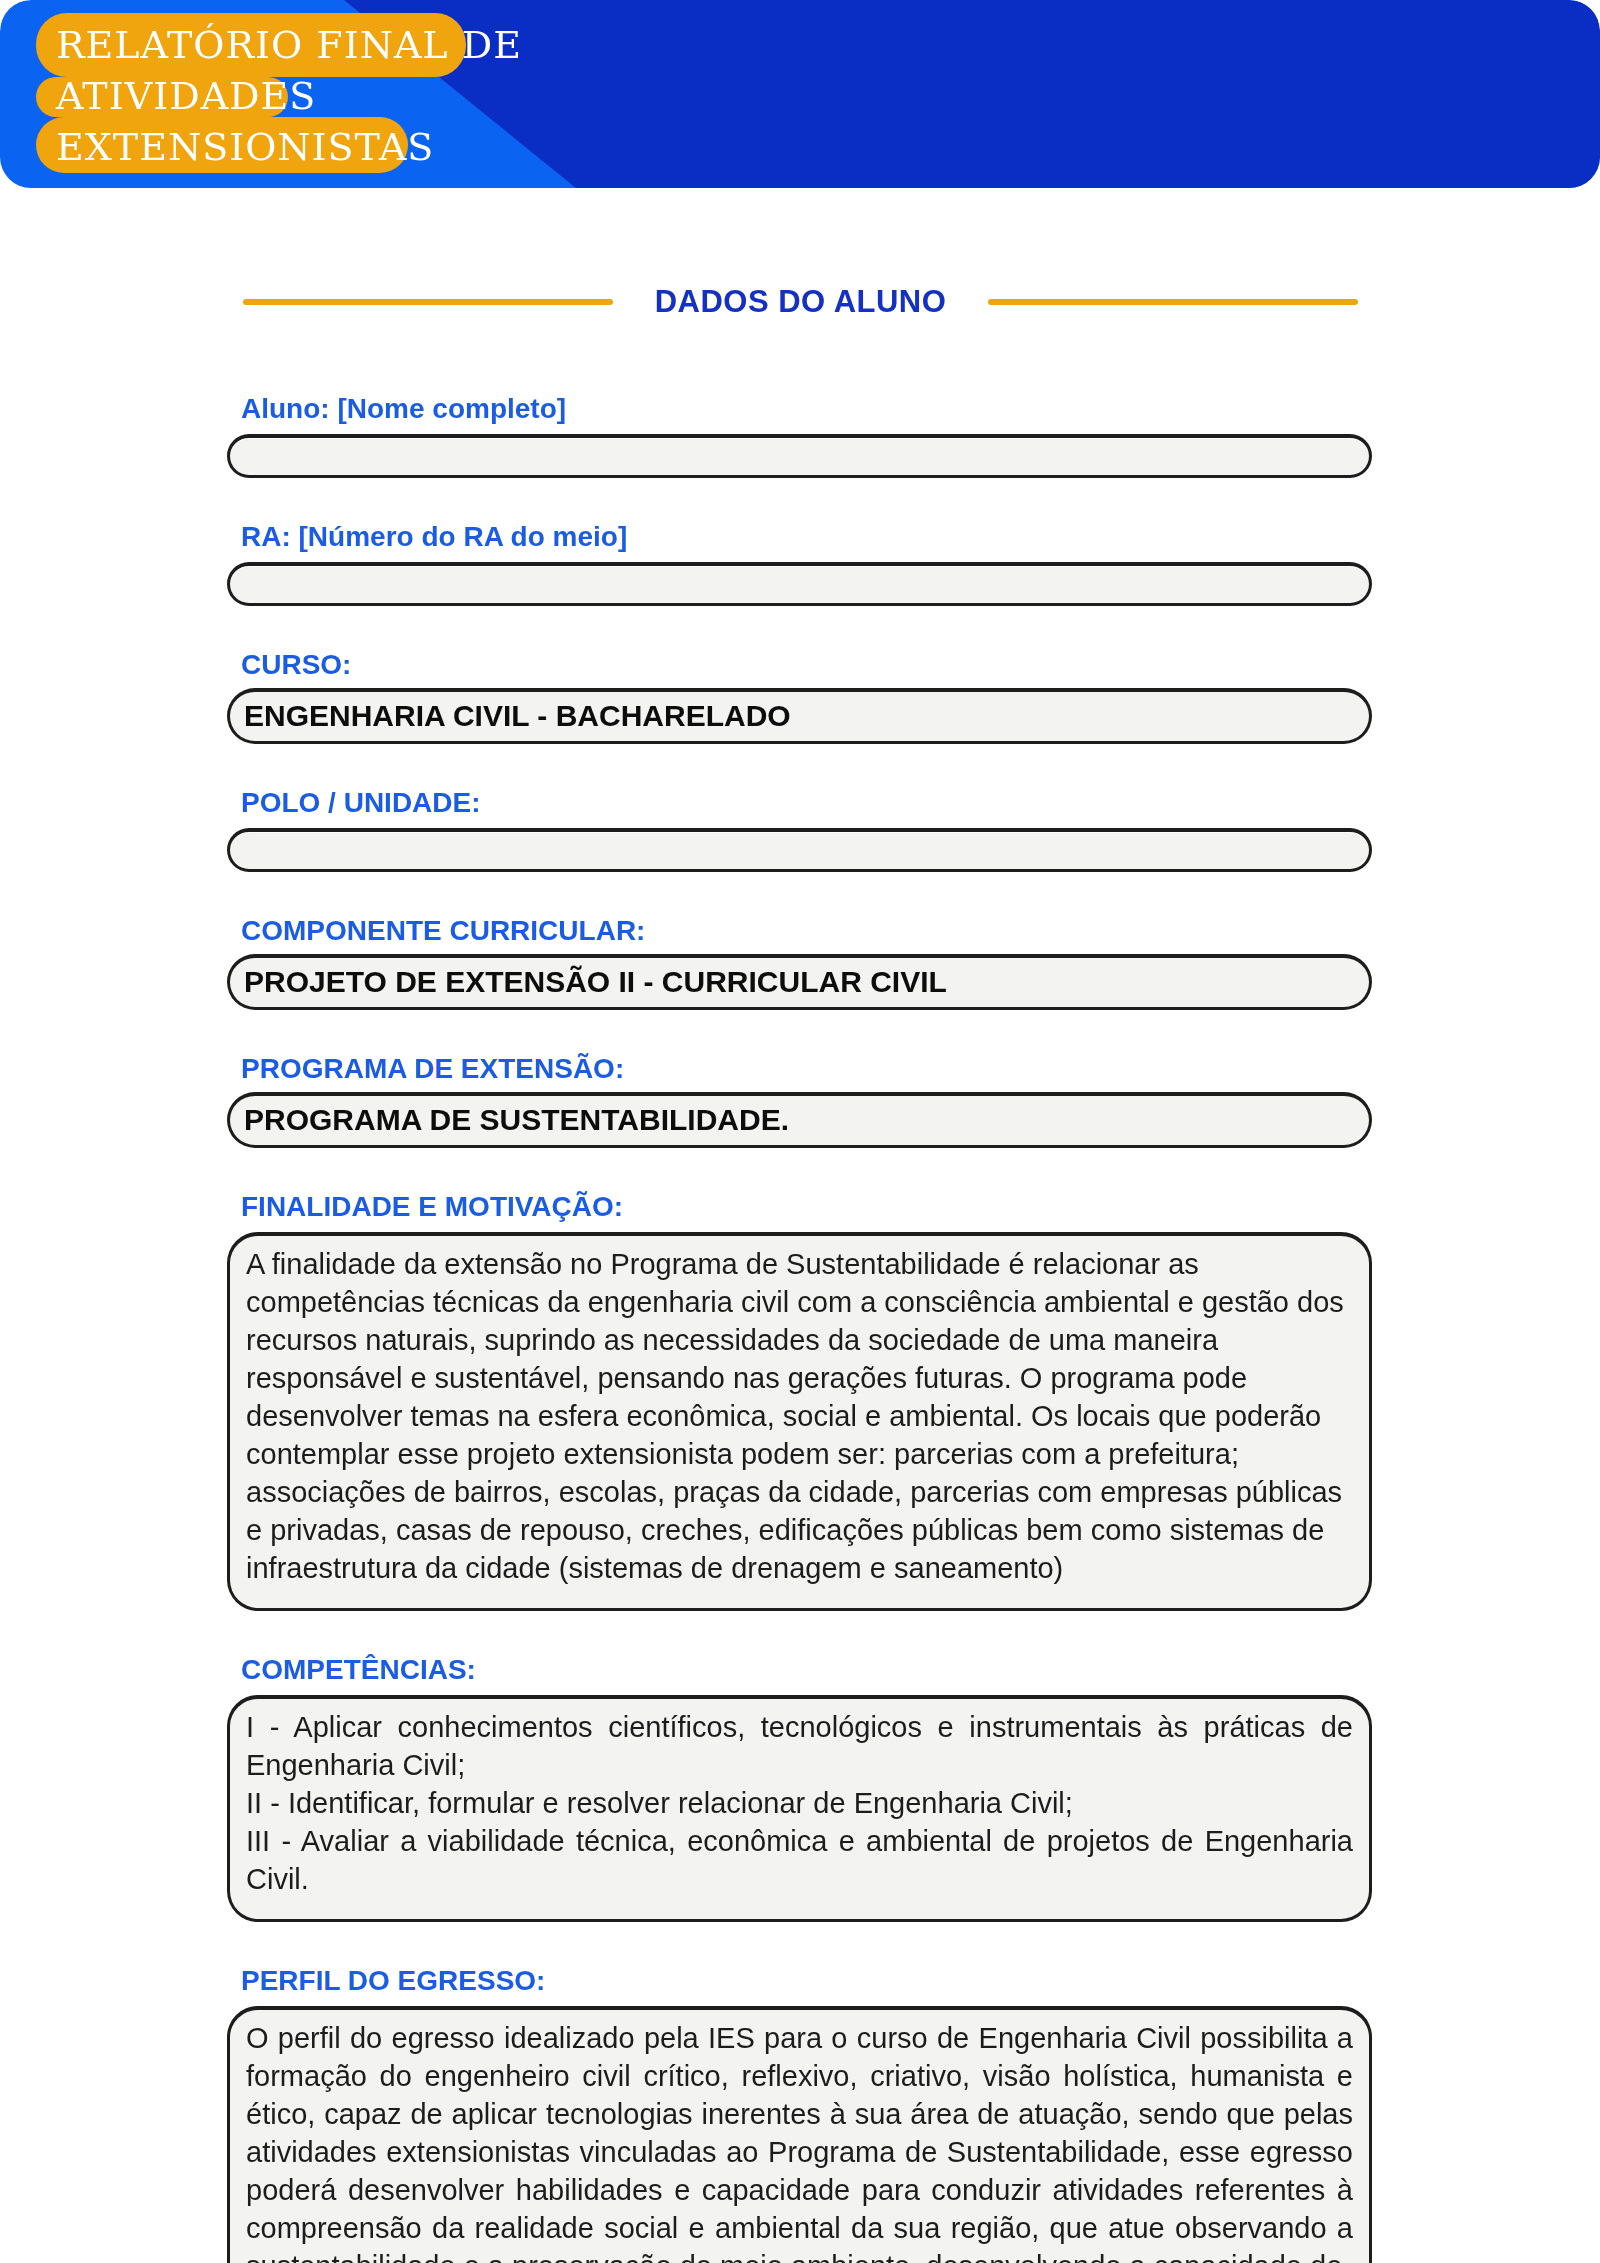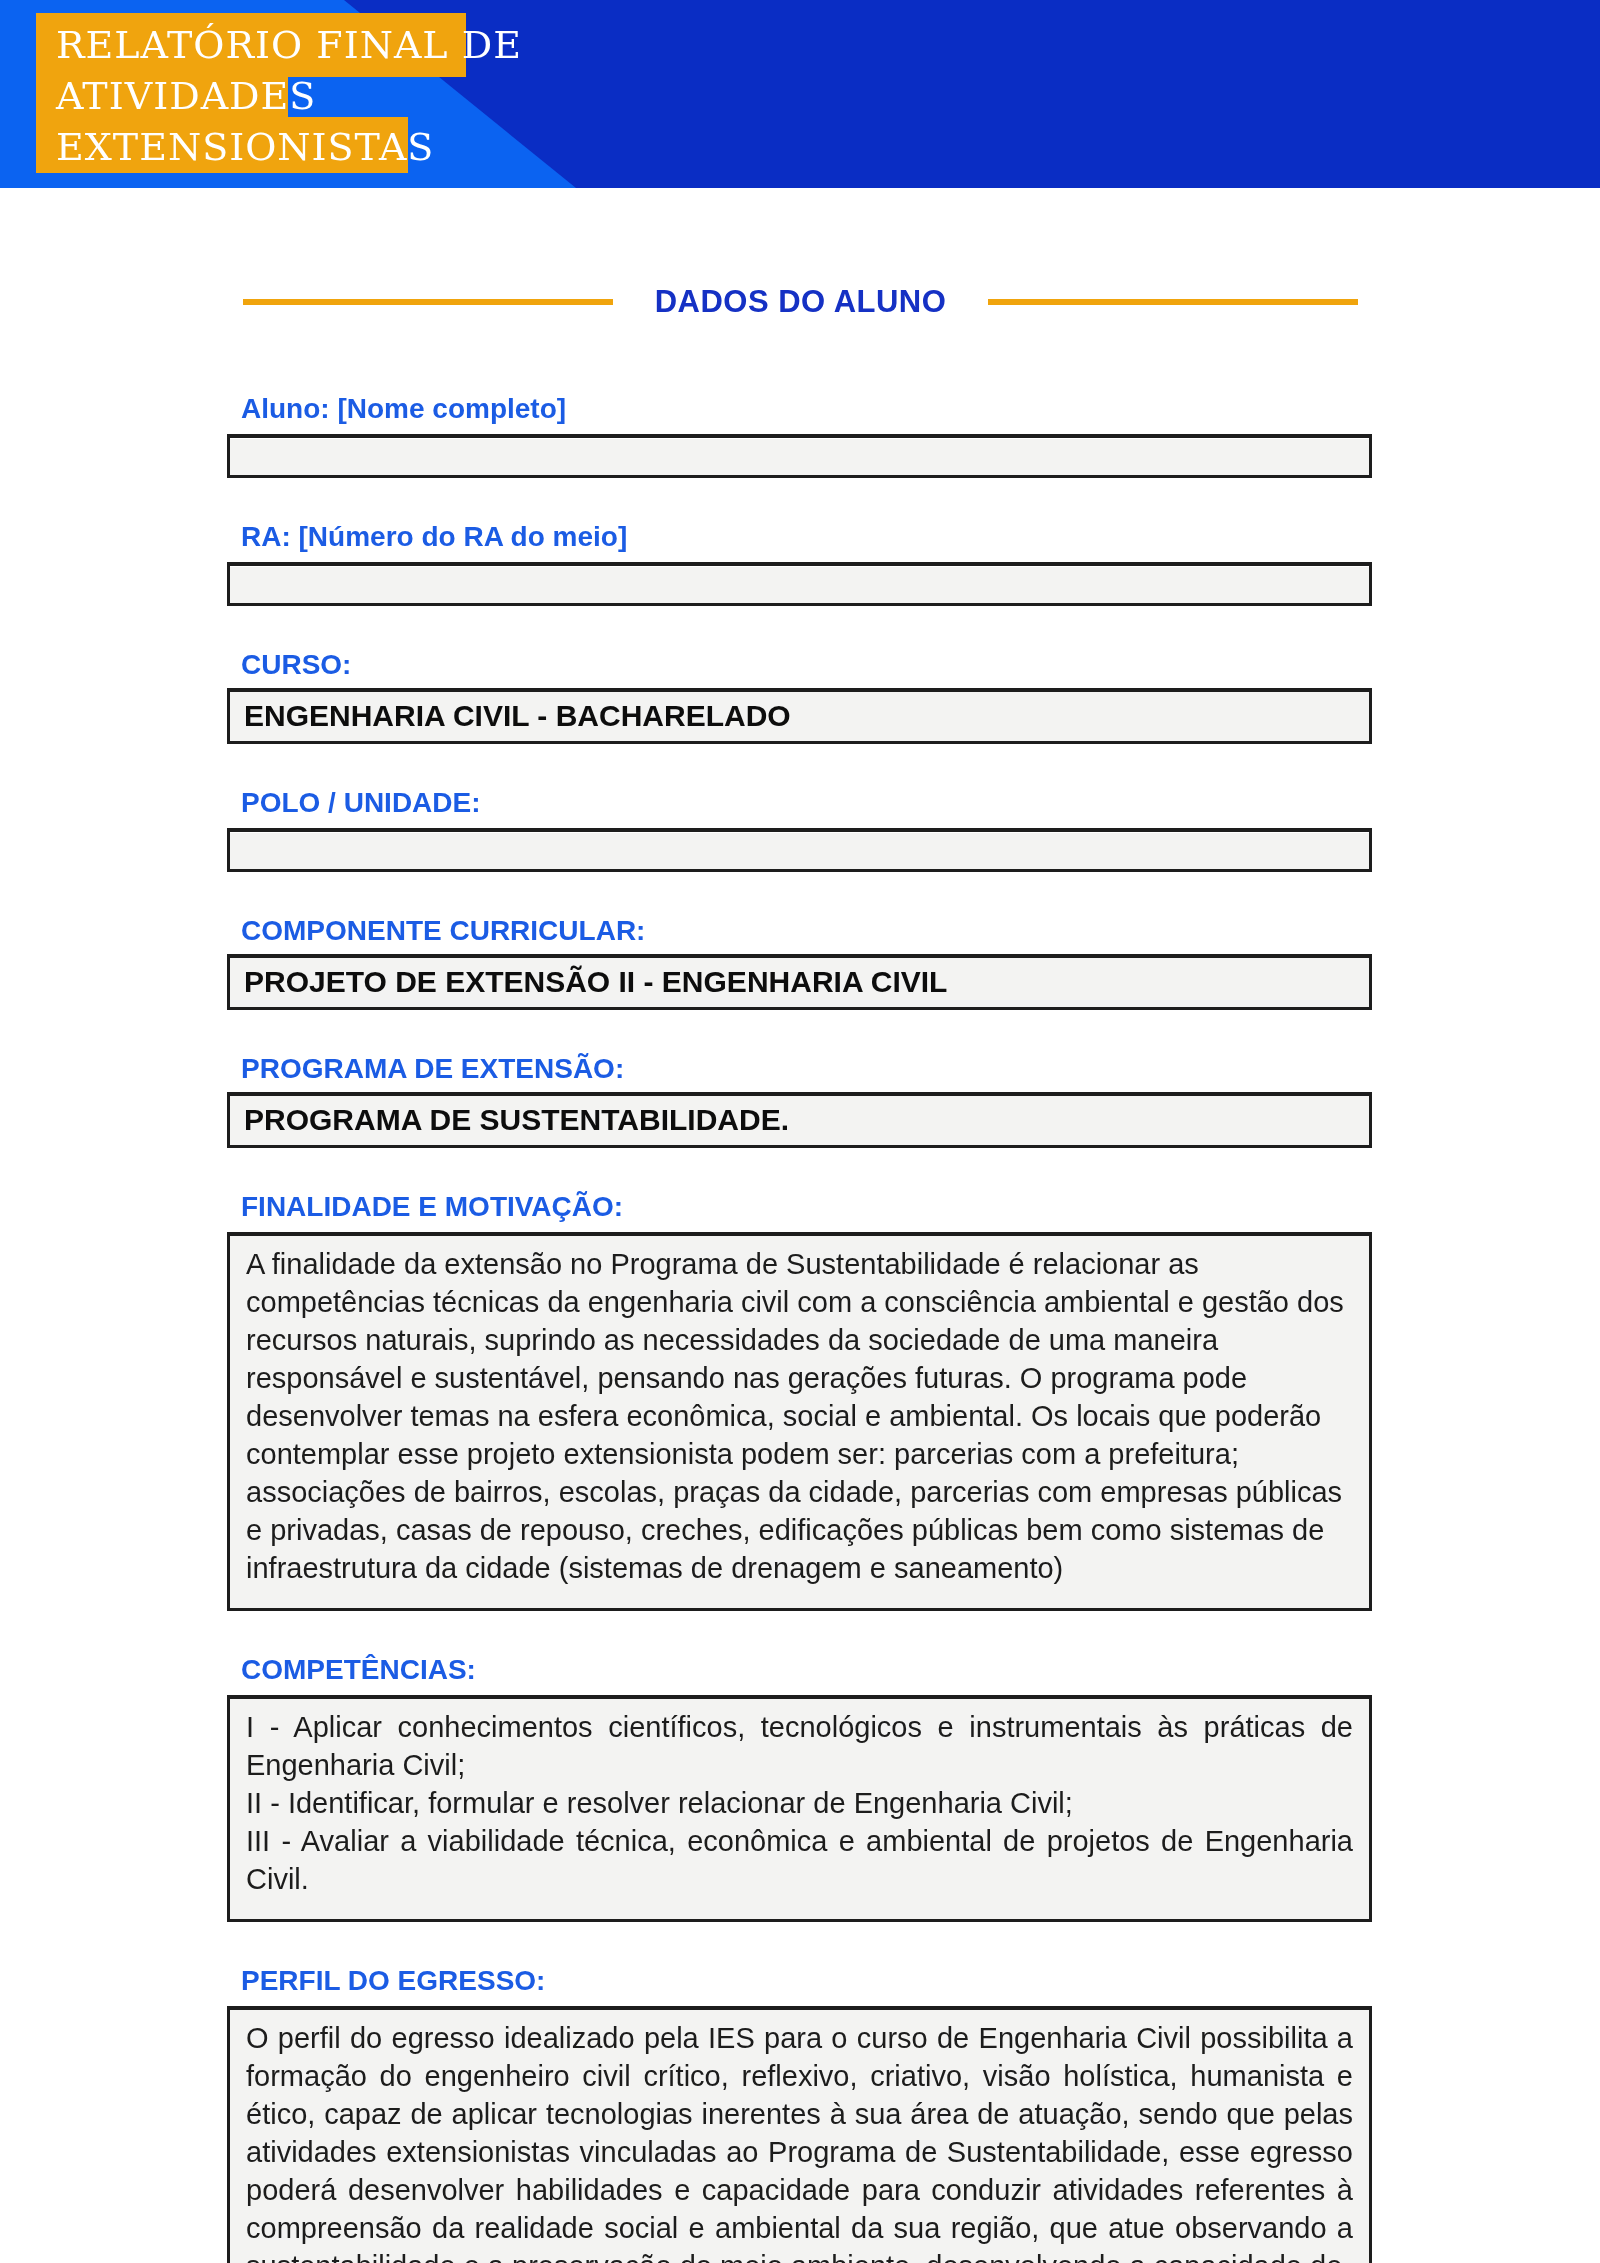--- a/index.html
+++ b/index.html
@@ -6,21 +6,21 @@
     --light-blue:#0b63f1;
     --dark-blue:#0a2dc4;
     --banner-orange:#f0a40e;
     --accent-orange:#f0a40d;
     --title-blue:#1531c4;
     --label-blue:#1b5ce4;
     --box-fill:#f3f3f2;
     --box-border:#1d1d1d;
     --text-color:#1c1c1c;
   }
-  *{box-sizing:border-box;}
+  *{box-sizing:border-box;border-radius:31px;}
   html,body{margin:0;padding:0;}
   body{
     width:1600px;
     min-height:2263px;
     background:#ffffff;
     font-family:"Liberation Sans", sans-serif;
     color:var(--text-color);
     overflow-x:hidden;
     position:relative;
   }
@@ -168,21 +168,21 @@
       <section class="field filled curso">
     <div class="field-label">CURSO:</div>
     <div class="box box-filled"><span>ENGENHARIA CIVIL - BACHARELADO</span></div>
   </section>
       <section class="field input polo">
     <div class="field-label">POLO / UNIDADE:</div>
     <div class="box box-input"></div>
   </section>
       <section class="field filled componente">
     <div class="field-label">COMPONENTE CURRICULAR:</div>
-    <div class="box box-filled"><span>PROJETO DE EXTENSÃO II - ENGENHARIA CIVIL</span></div>
+    <div class="box box-filled"><span>PROJETO DE EXTENSÃO II - CURRICULAR CIVIL</span></div>
   </section>
       <section class="field filled programa">
     <div class="field-label">PROGRAMA DE EXTENSÃO:</div>
     <div class="box box-filled"><span>PROGRAMA DE SUSTENTABILIDADE.</span></div>
   </section>
       <section class="field textarea finalidade">
     <div class="field-label">FINALIDADE E MOTIVAÇÃO:</div>
     <div class="box box-textarea">
           <div class="para">A finalidade da extensão no Programa de Sustentabilidade é relacionar as competências técnicas da engenharia civil com a consciência ambiental e gestão dos recursos naturais, suprindo as necessidades da sociedade de uma maneira responsável e sustentável, pensando nas gerações futuras. O programa pode desenvolver temas na esfera econômica, social e ambiental. Os locais que poderão contemplar esse projeto extensionista podem ser: parcerias com a prefeitura; associações de bairros, escolas, praças da cidade, parcerias com empresas públicas e privadas, casas de repouso, creches, edificações públicas bem como sistemas de infraestrutura da cidade (sistemas de drenagem e saneamento)</div>
         </div>

